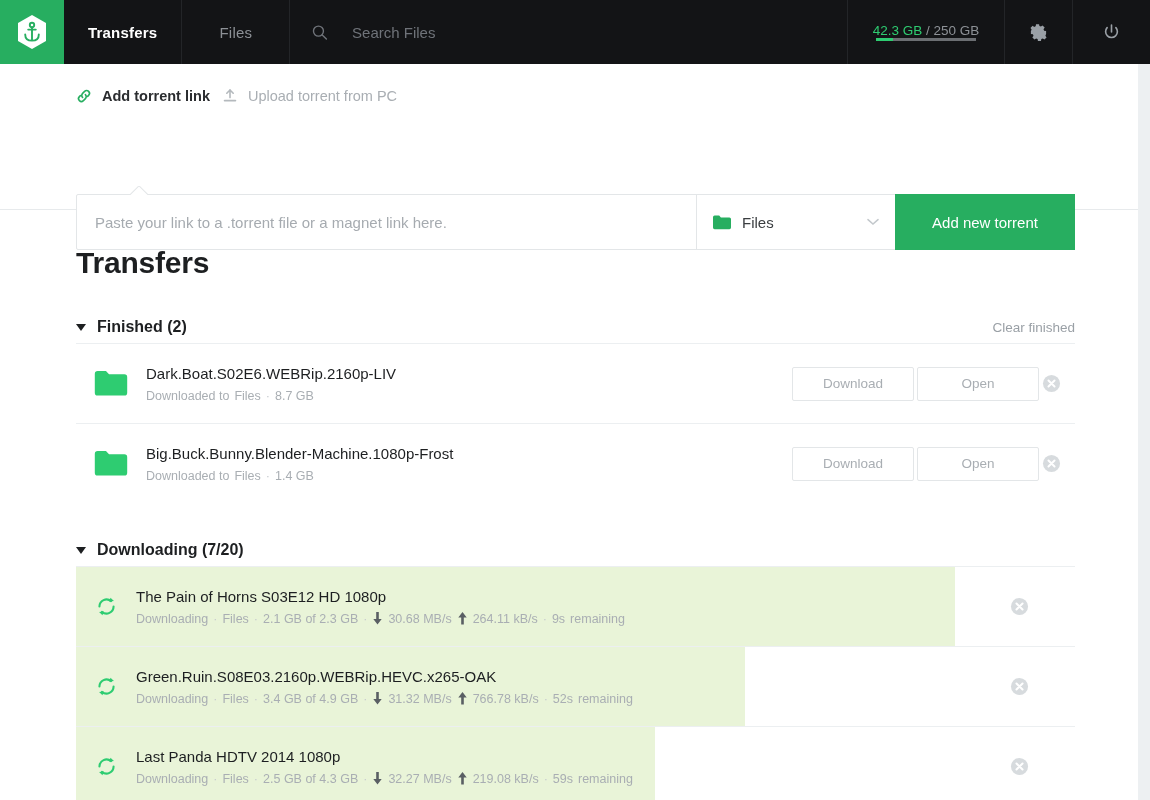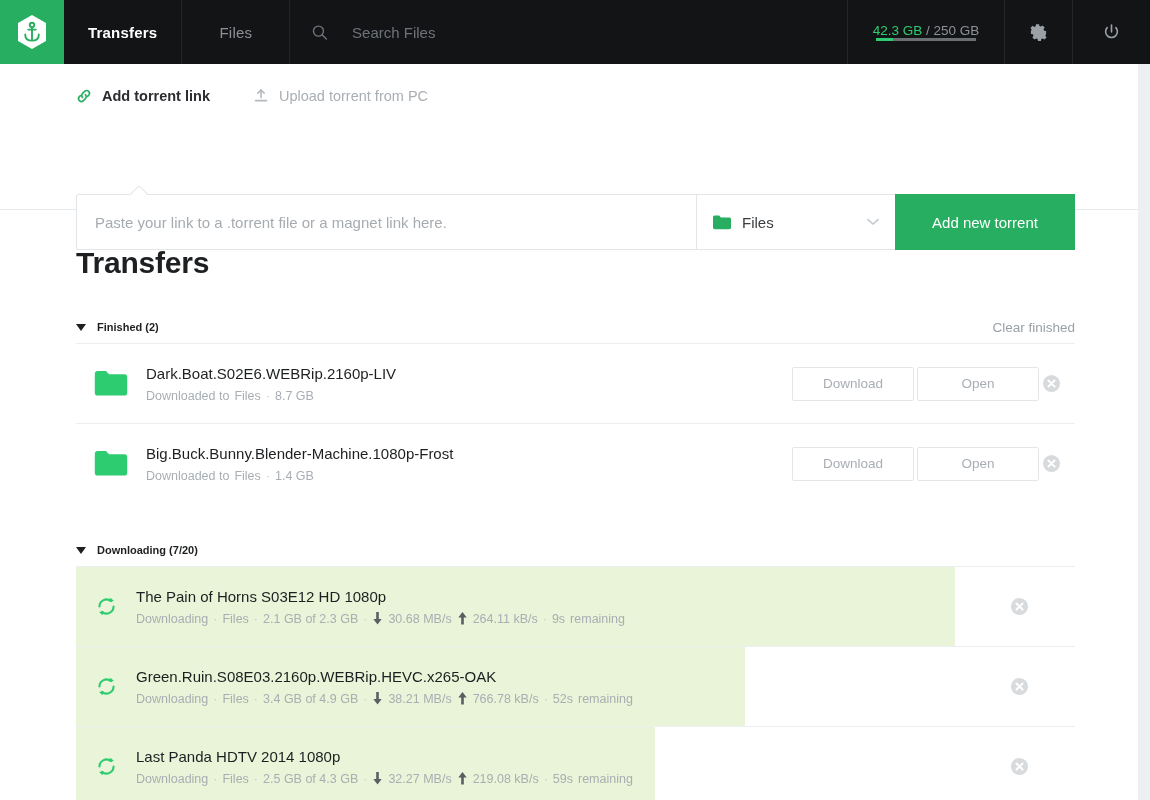--- a/index.html
+++ b/index.html
@@ -68,21 +68,21 @@
   }
   .icon-btn.last { border-right: 0; width: 77px; flex: 0 0 77px; }
 
   
   .addpanel {
     position: absolute; top: 64px; left: 0; width: 1138px; height: 146px;
     background: #ffffff; border-bottom: 1px solid #e7eaec;
   }
   .tabs-row {
     position: absolute; top: 24px; left: 76px;
-    display: flex; align-items: center; gap: 43px;
+    display: flex; align-items: center; gap: 12px;
   }
   .tab-link {
     display: flex; align-items: center; gap: 10px;
     font-size: 14.5px; cursor: pointer;
   }
   .tab-link.active { color: #2b2d30; font-weight: bold; }
   .tab-link.muted { color: #a9aeb3; }
 
   .inputrow {
     position: absolute; top: 130px; left: 76px;
@@ -129,21 +129,21 @@
 
   .section-head {
     margin: 31px 0 0 76px; width: 999px; height: 32px;
     display: flex; align-items: center; position: relative;
   }
   .caret {
     width: 0; height: 0; margin-right: 11px;
     border-left: 5.5px solid transparent; border-right: 5.5px solid transparent;
     border-top: 7px solid #1d1f21; cursor: pointer;
   }
-  .section-title { font-size: 11px; font-weight: bold; color: #1d1f21; }
+  .section-title { font-size: 16px; font-weight: bold; color: #1d1f21; }
   .clear-link {
     position: absolute; right: 0; top: 50%; transform: translateY(-50%);
     font-size: 13.5px; color: #9aa0a6; cursor: pointer;
   }
 
   .rows { margin-left: 76px; width: 999px; }
   .row {
     position: relative; height: 80px; border-top: 1px solid #eceff1;
     display: flex; align-items: center; overflow: hidden;
   }
@@ -413,21 +413,21 @@
             <div class="row-sub">
               <span>Downloading</span>
               <span class="sep">·</span>
               <span>Files</span>
               <span class="sep">·</span>
               <span>3.4 GB of  4.9 GB</span>
               <span class="sep">·</span>
               <svg width="11" height="13" viewBox="0 0 11 13">
                 <path fill="#5a5f64" d="M4.2 0h2.6v7h2.9L5.5 12.4 1.3 7h2.9z"></path>
               </svg>
-              <span>38.21 MB/s</span>
+              <span>31.32 MB/s</span>
               <svg width="11" height="13" viewBox="0 0 11 13">
                 <path fill="#5a5f64" d="M6.8 12.4H4.2v-7H1.3L5.5 0l4.2 5.4H6.8z"></path>
               </svg>
               <span>766.78 kB/s</span>
               <span class="sep">·</span>
               <span>52s</span>
               <span>remaining</span>
             </div>
           </div>
         </div>

